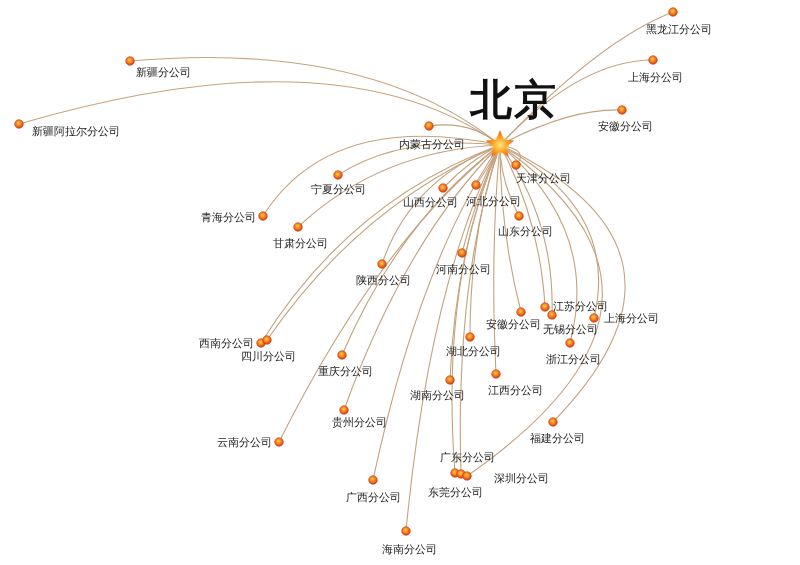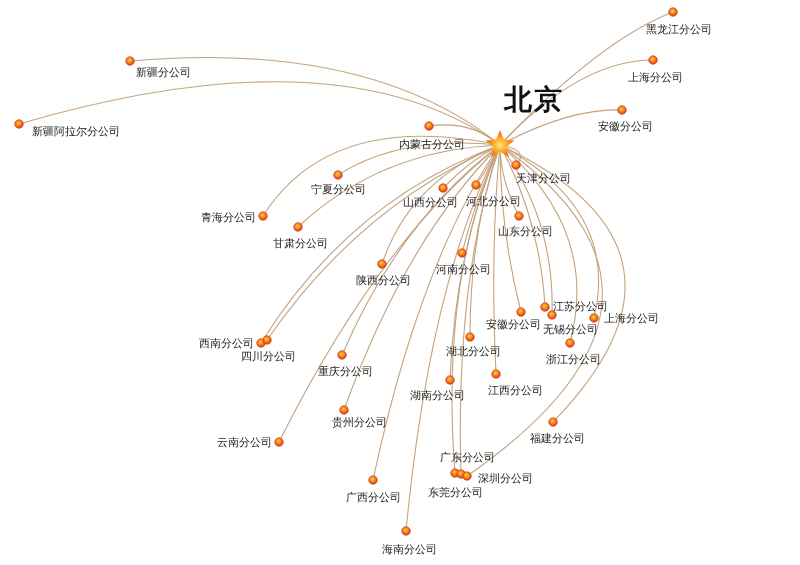--- a/index.html
+++ b/index.html
@@ -1,20 +1,20 @@
 <!DOCTYPE html>
 <html><head>
 <meta charset="utf-8">
 <style>
   html, body { margin: 0; padding: 0; background: #ffffff; }
   body { width: 800px; height: 565px; position: relative; overflow: hidden; font-family: "DejaVu Sans", sans-serif; }
   #stage { position: absolute; left: 0; top: 0; width: 800px; height: 565px; }
   svg { position: absolute; left: 0; top: 0; }
   .lbl { position: absolute; font-size: 11px; color: #222; white-space: nowrap; line-height: 11px; }
-  .title { position: absolute; font-family: "DejaVu Serif", serif; font-weight: bold; font-size: 28px; color: #111; letter-spacing: 2px; line-height: 36px; margin-left: 34px; }
+  .title { position: absolute; font-family: "DejaVu Serif", serif; font-weight: bold; font-size: 42px; color: #111; letter-spacing: 2px; line-height: 36px; }
 </style>
 </head>
 <body>
 
 <div id="stage">
   <svg id="map-svg" width="800" height="565" viewBox="0 0 800 565">
     <defs>
       <radialGradient id="nodeGrad" cx="45%" cy="40%" r="60%">
         <stop offset="0%" stop-color="#ffd050"></stop>
         <stop offset="45%" stop-color="#f88a1c"></stop>
@@ -131,17 +131,17 @@
       <div class="lbl" style="left: 488px; top: 385px;">江西分公司</div>
       <div class="lbl" style="left: 199px; top: 338px;">西南分公司</div>
       <div class="lbl" style="left: 241px; top: 351px;">四川分公司</div>
       <div class="lbl" style="left: 318px; top: 366px;">重庆分公司</div>
       <div class="lbl" style="left: 410px; top: 390px;">湖南分公司</div>
       <div class="lbl" style="left: 332px; top: 417px;">贵州分公司</div>
       <div class="lbl" style="left: 217px; top: 437px;">云南分公司</div>
       <div class="lbl" style="left: 530px; top: 433px;">福建分公司</div>
       <div class="lbl" style="left: 440px; top: 452px;">广东分公司</div>
       <div class="lbl" style="left: 428px; top: 487px;">东莞分公司</div>
-      <div class="lbl" style="left: 478px; top: 473px;">深圳分公司</div>
+      <div class="lbl" style="left: 494px; top: 473px;">深圳分公司</div>
       <div class="lbl" style="left: 346px; top: 492px;">广西分公司</div>
       <div class="lbl" style="left: 382px; top: 544px;">海南分公司</div>
     </div>
 </div>
 
 </body></html>

